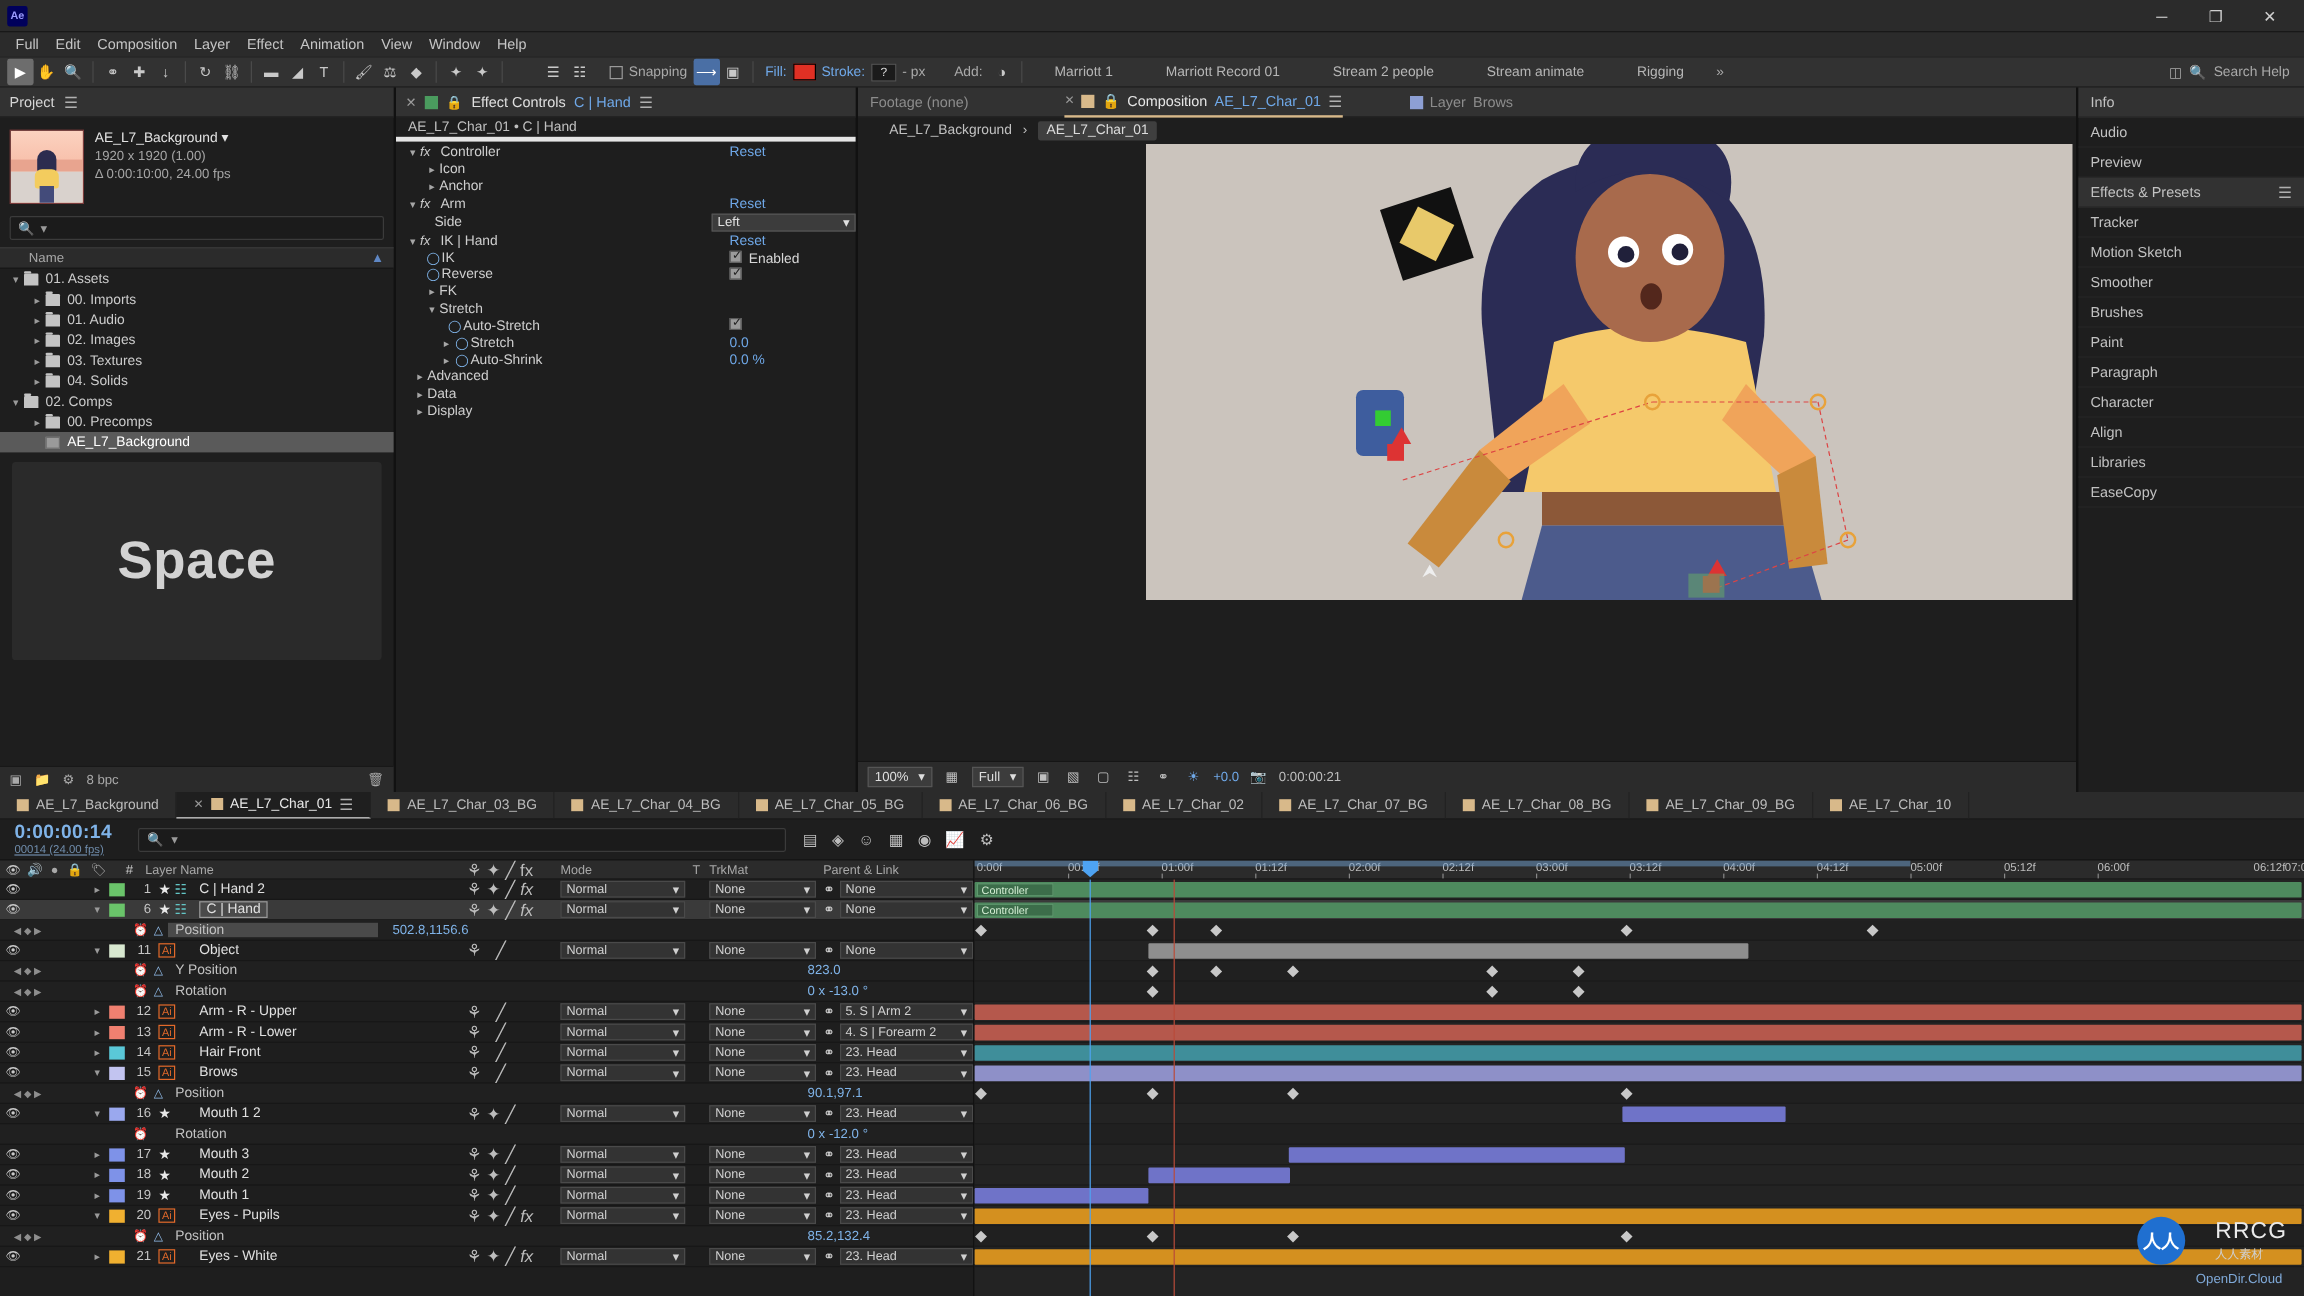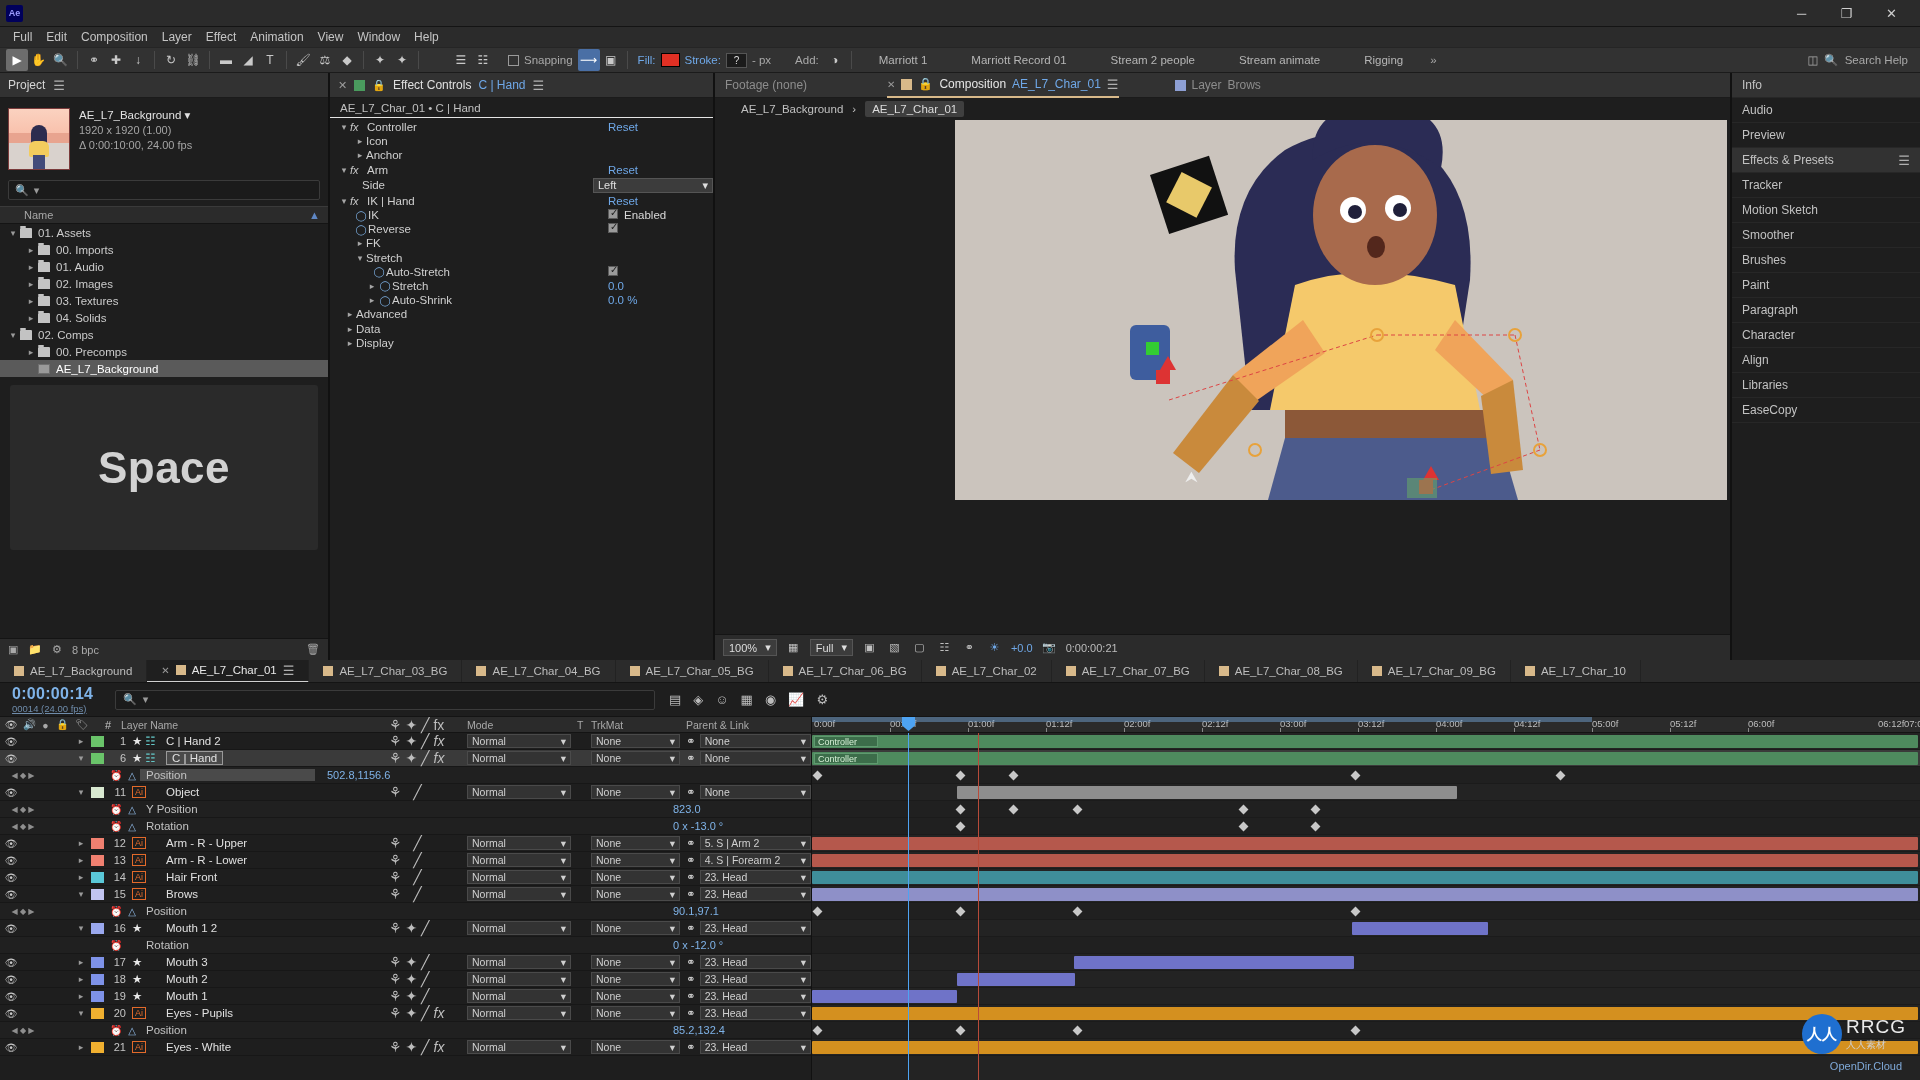--- a/index.html
+++ b/index.html
@@ -64,21 +64,21 @@
   .spacebox span{ font-size:44px;font-weight:bold;color:#d2d2d2;letter-spacing:0.5px;}
 
   
   #effectpanel{ width:385px;background:#1e1e1e;border-right:2px solid #111;display:flex;flex-direction:column;}
   .ecHead{ height:25px;background:#323232;display:flex;align-items:center;gap:7px;padding:0 8px;border-bottom:1px solid #1b1b1b;font-size:12px;}
   .ecHead .x{color:#9c9c9c;font-size:11px;}
   .ecHead .sq{width:11px;height:11px;background:#4a9b5e;}
   .ecHead .lk{color:#b9b9b9;font-size:11px;}
   .ecHead .t{color:#e0e0e0;}
   .ecHead .blu{color:#6fa8e8;}
-  .ecSub{height:20px;display:flex;align-items:center;padding:0 10px;font-size:11.5px;color:#c0c0c0;border-bottom:1px solid #e5e5e5;}
+  .ecSub{height:20px;display:flex;align-items:center;padding:0 10px;font-size:11.5px;color:#c0c0c0;border-bottom:4px solid #e5e5e5;}
   .ecList{padding-top:2px;}
   .ecRow{height:14.2px;display:flex;align-items:center;font-size:11.5px;color:#cfcfcf;padding-left:8px;}
   .ecRow .arw{width:12px;color:#a6a6a6;font-size:9px;text-align:center;}
   .ecRow .fx{color:#c9c9c9;font-style:italic;width:17px;font-size:11px;}
   .ecRow .stw{width:14px;color:#7fb3e8;font-size:10px;text-align:center;}
   .ecRow .lbl{flex:1;}
   .ecRow .reset{color:#6fa8e8;width:105px;}
   .ecRow .val{color:#6fa8e8;width:105px;}
   .ecRow .valw{color:#d8d8d8;width:105px;text-align:center;}
   .cbx{width:10px;height:10px;background:#9b9b9b;border:1px solid #5b5b5b;display:inline-block;position:relative;margin-right:6px;}
@@ -156,21 +156,21 @@
   .ruler .tkm{position:absolute;bottom:0;width:1px;height:4px;background:#888;}
   .tracks{flex:1;position:relative;background:#232323;}
   .trk{position:absolute;left:0;right:0;height:17px;border-bottom:1px solid #1b1b1b;}
   .bar{position:absolute;height:13px;top:2px;border-radius:1px;}
   .kf{position:absolute;width:7px;height:7px;top:5px;background:#c8c8c8;transform:rotate(45deg);}
   .chead{position:absolute;height:11px;top:3px;background:#3c6d4a;border:1px solid #5f9a6f;color:#d6f0d6;font-size:9px;padding:0 3px;line-height:10px;}
   .cti{position:absolute;top:0;bottom:0;width:1px;background:#4ea3f2;z-index:9;}
   .cti .hd{position:absolute;top:-16px;left:-6px;width:13px;height:14px;background:#4ea3f2;clip-path:polygon(0 0,100% 0,100% 60%,50% 100%,0 60%);}
   .redline{position:absolute;top:0;bottom:0;width:1px;background:#b84b3a;}
   .wa{position:absolute;top:0;height:5px;background:#6f9fd0;}
-  .rrcg{position:absolute;right:14px;bottom:26px;display:flex;align-items:center;gap:4px;}
+  .rrcg{position:absolute;right:14px;bottom:26px;display:flex;align-items:center;gap:25px;}
   .rrcg .circ{width:40px;height:40px;border-radius:50%;background:#1f6fd0;display:flex;align-items:center;justify-content:center;color:#fff;font-size:15px;font-weight:bold;}
   .rrcg .txt{color:#eaeaea;font-size:19px;font-weight:normal;letter-spacing:1px;}
   .rrcg .sub{color:#cfcfcf;font-size:10px;}
 </style>
 </head>
 <body>
 
 <div id="titlebar">
   <div class="aeicon">Ae</div>
   <div class="winbtns">

